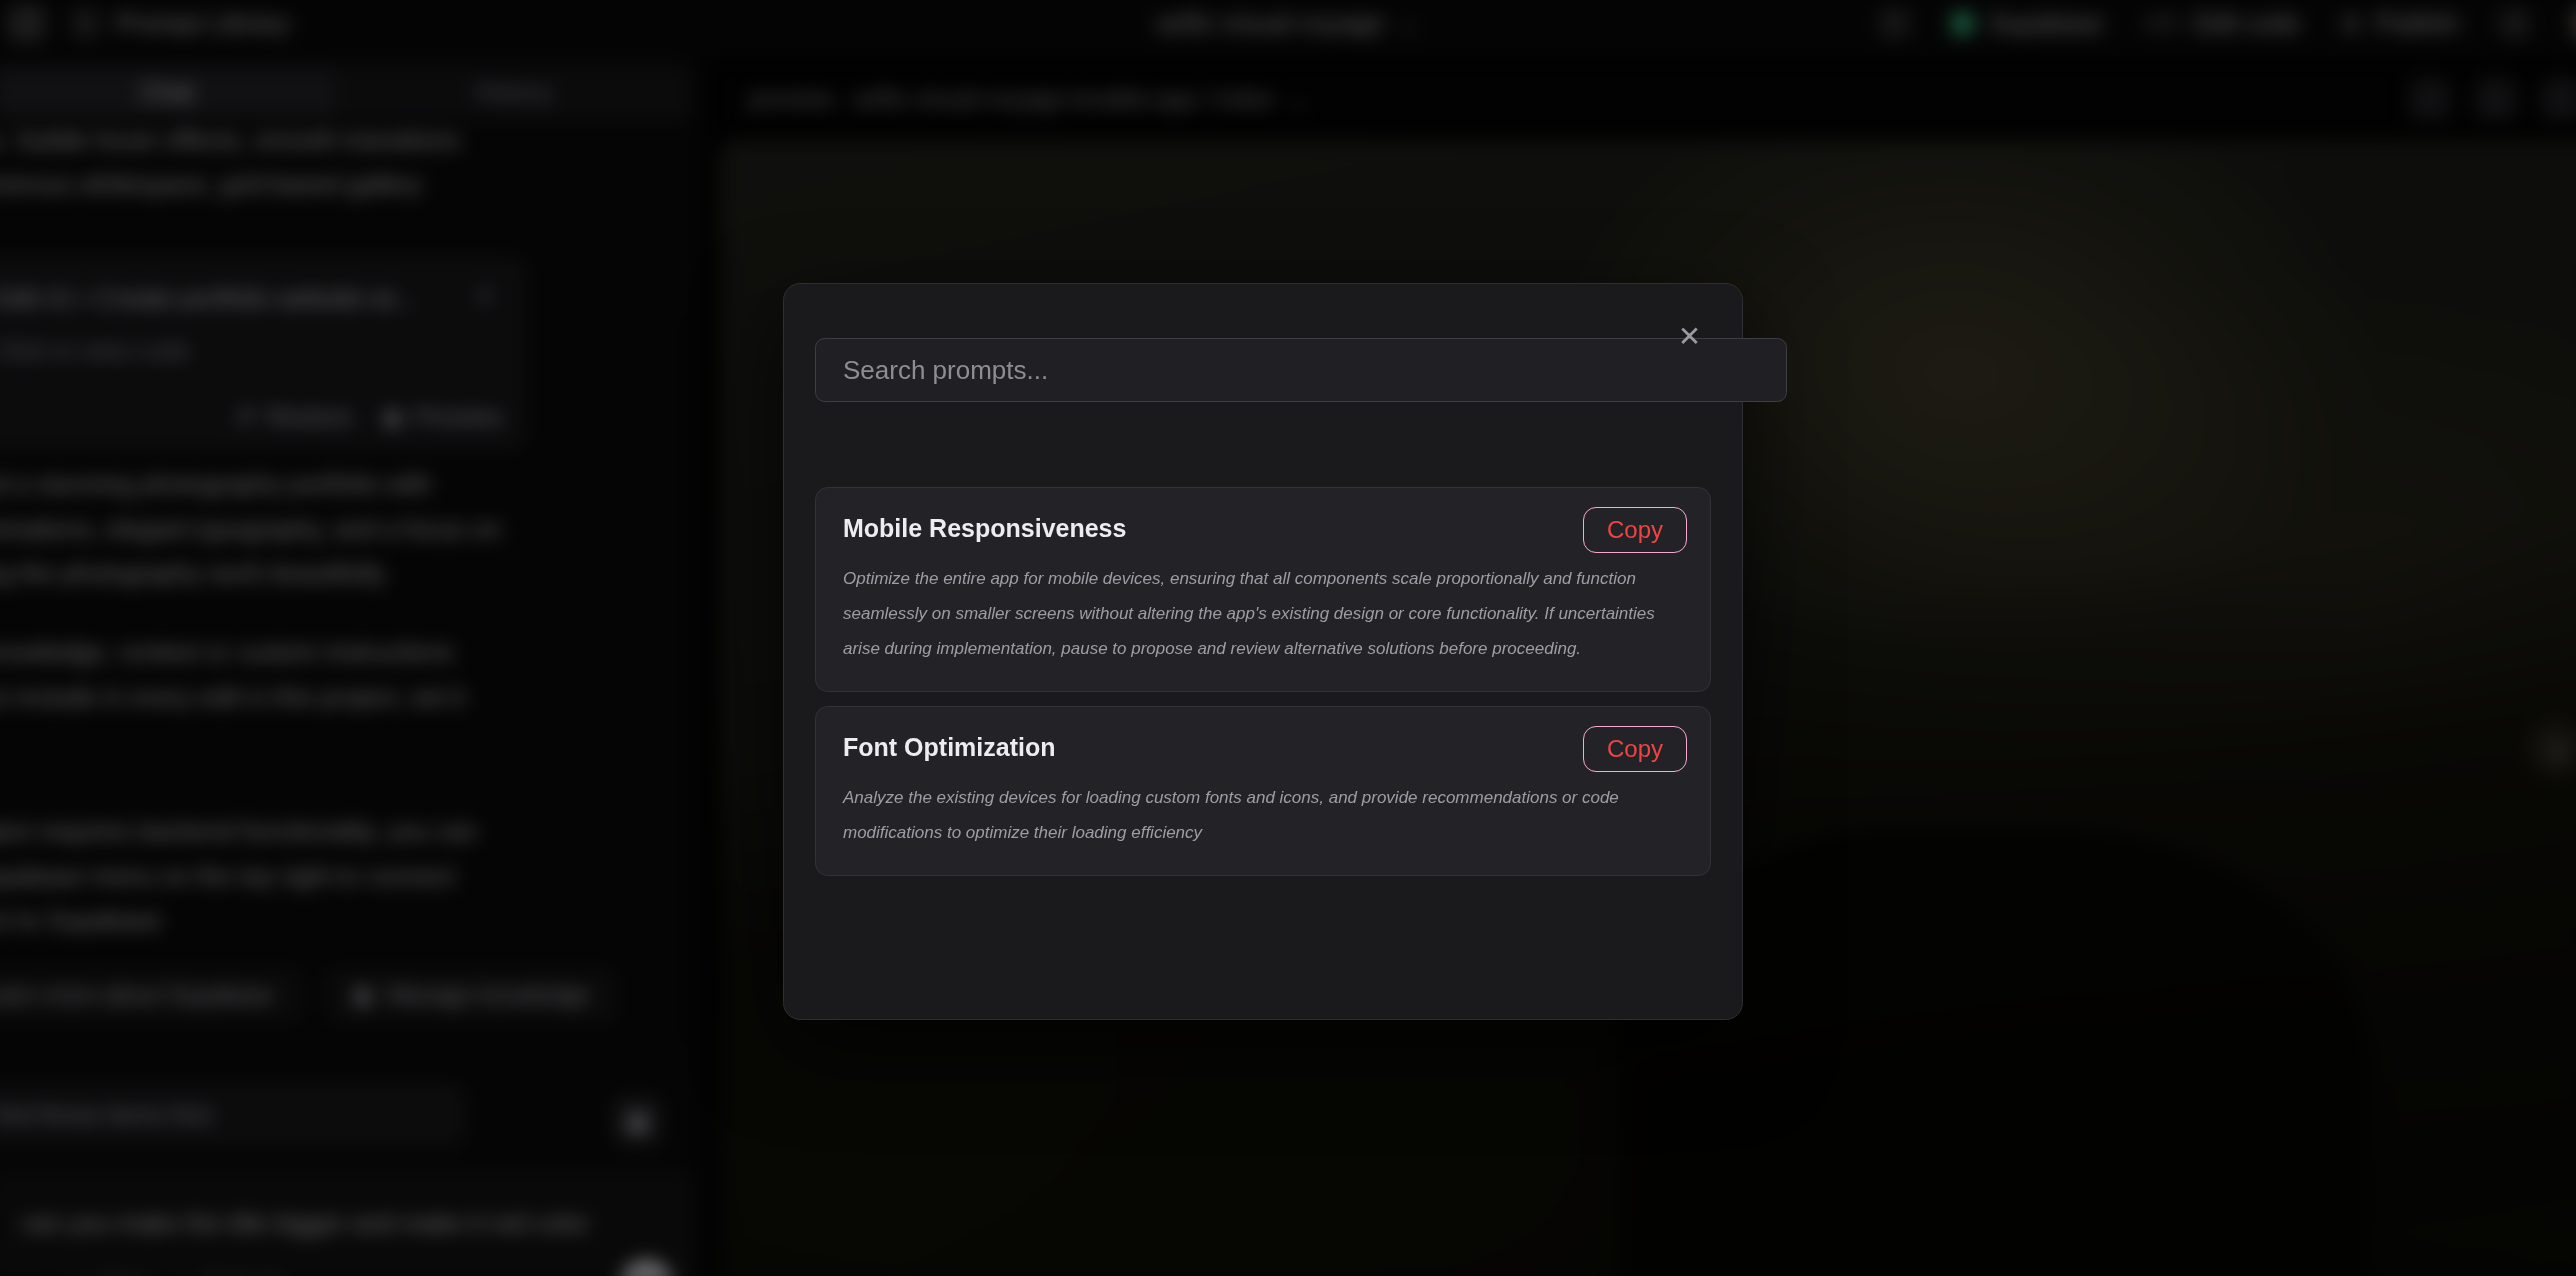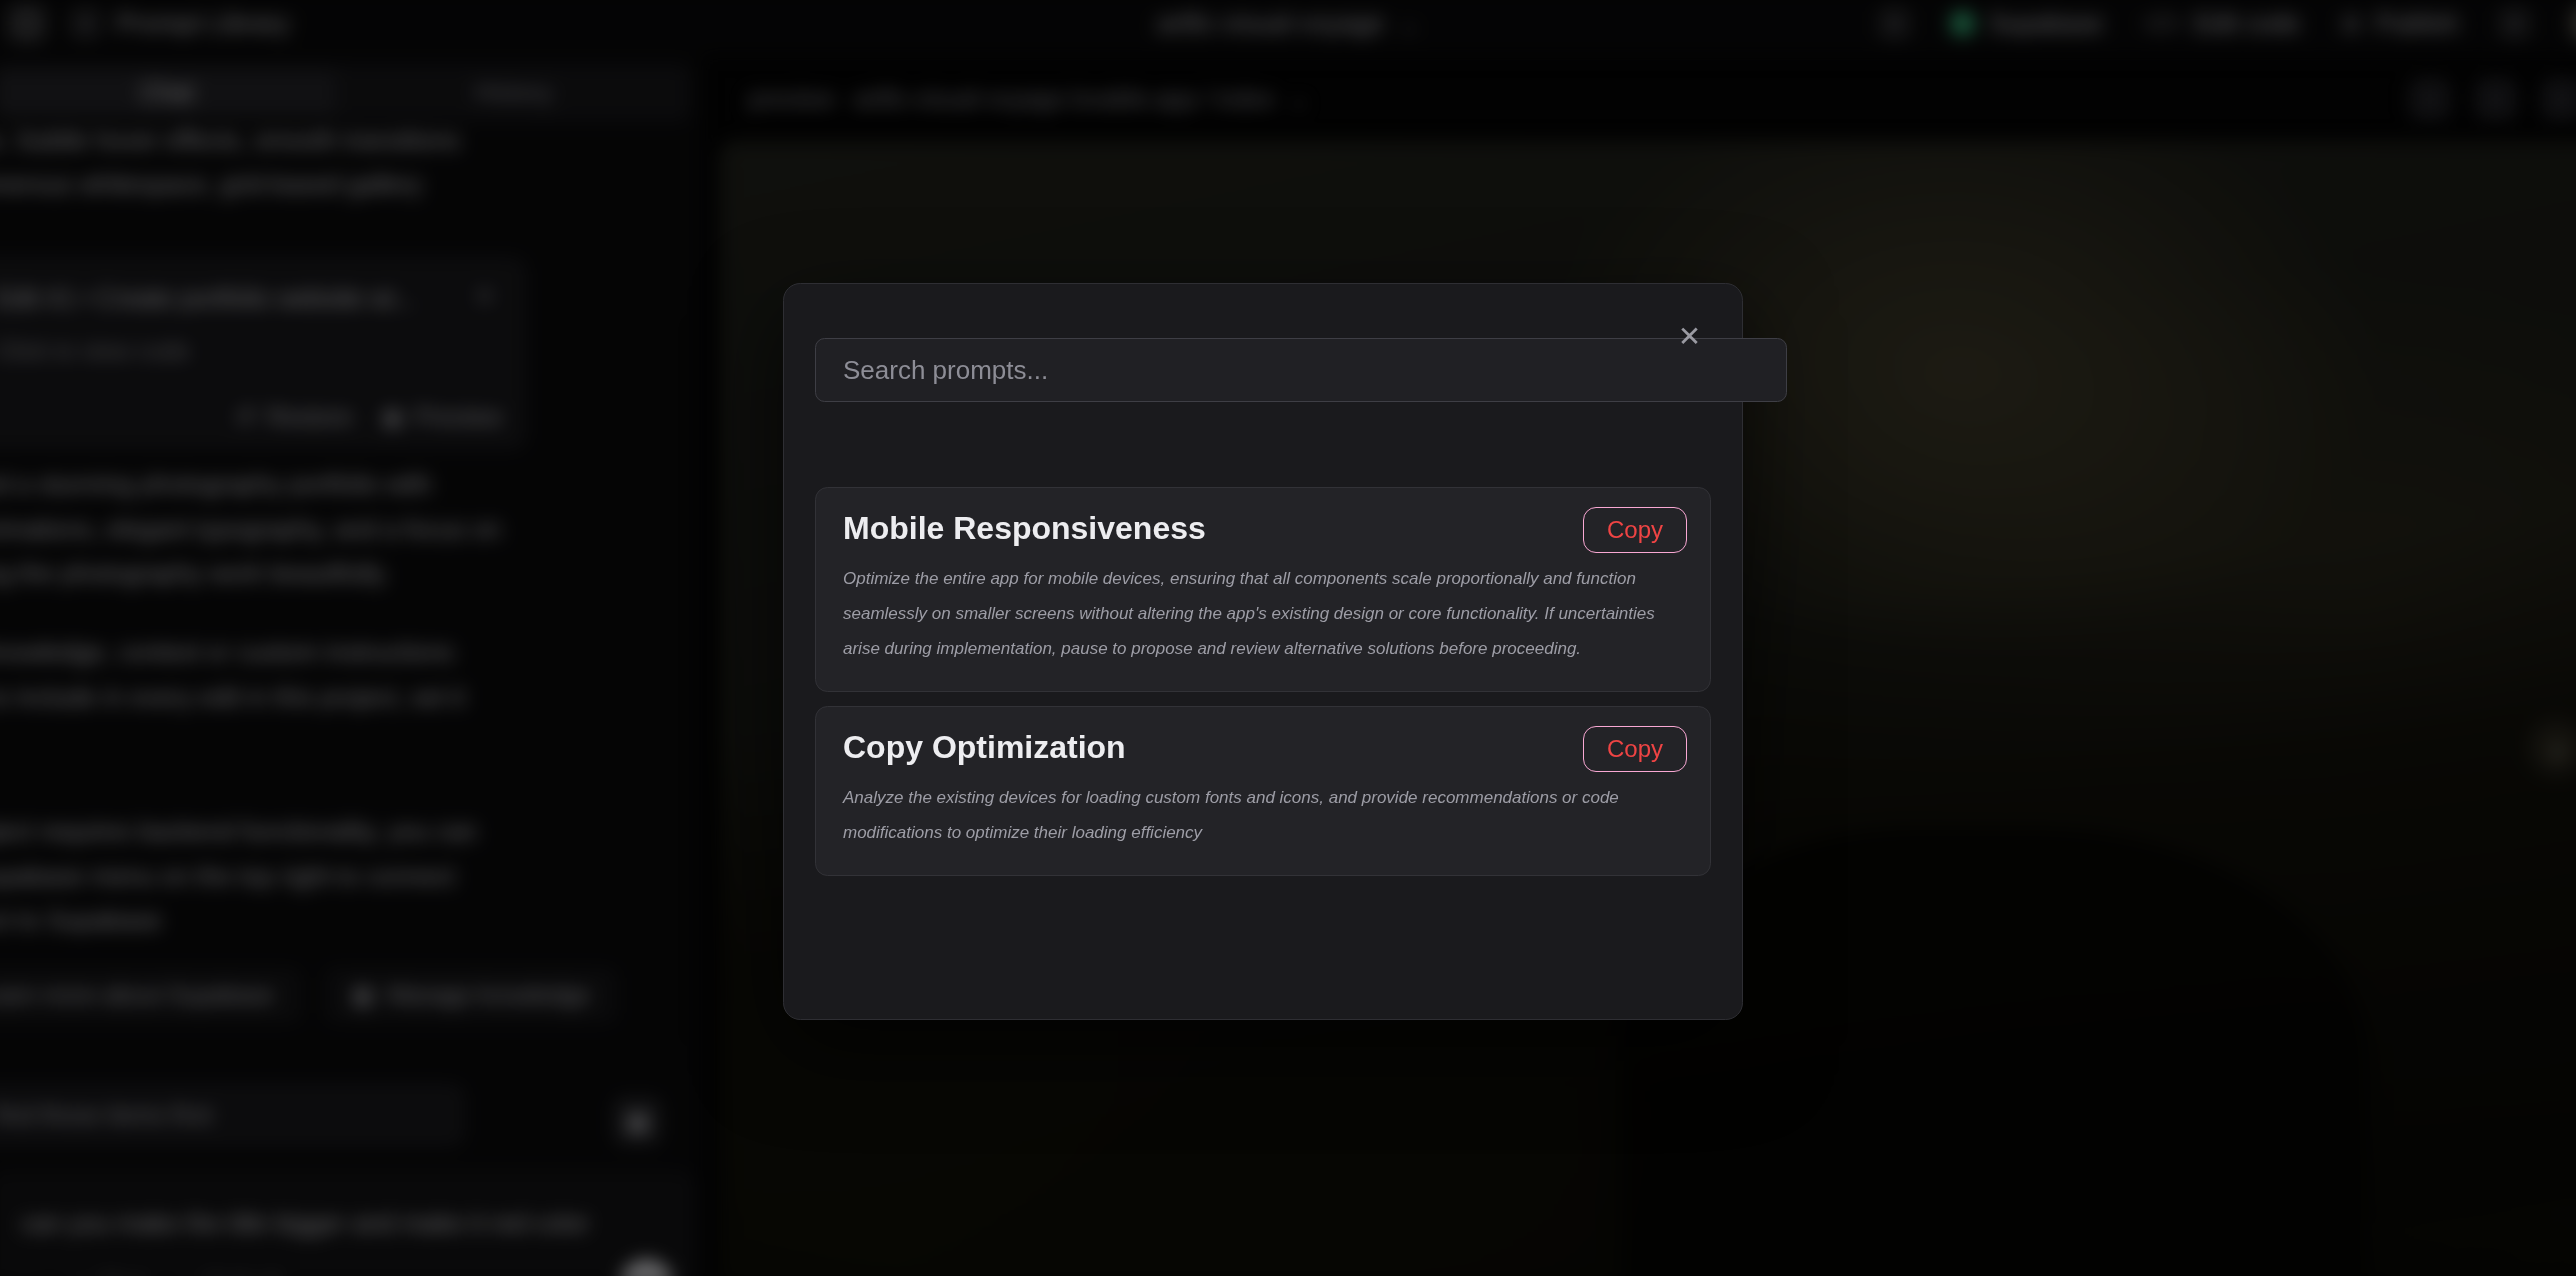--- a/index.html
+++ b/index.html
@@ -66,21 +66,21 @@
 
   
   .modal{position:absolute;left:783px;top:283px;width:960px;height:737px;background:#1a1a1d;border:1px solid #2e2e33;border-radius:17.3px;box-shadow:0 29px 87px rgba(0,0,0,.65);}
   .m-head{position:relative;padding:29px 31px 11.6px;}
   .m-title{font-size:33px;font-weight:700;color:#f4f4f6;line-height:39px;letter-spacing:-0.3px;}
   .m-close{position:absolute;right:33px;top:33px;width:39px;height:39px;border:none;background:transparent;color:#9a9aa2;font-size:28px;line-height:39px;text-align:center;padding:0;cursor:pointer;}
   .m-search{display:block;margin:13.5px 31px 0;width:972px;height:64px;background:#202024;border:1.4px solid #3e3e45;border-radius:9.6px;color:#d7d7db;font-size:26px;padding:0 27px;outline:none;}
   .m-search::placeholder{color:#8d8d96;}
   .m-list{position:absolute;left:31px;right:31px;top:203px;height:488px;overflow:hidden;display:flex;flex-direction:column;gap:13.5px;}
   .p-card{position:relative;background:#232327;border:1px solid #323237;border-radius:12.5px;padding:23px 27px 25px;flex:none;}
-  .p-card h3{margin:0;font-size:32px;font-weight:700;color:#ededf0;line-height:35px;}
+  .p-card h3{margin:0;font-size:25px;font-weight:700;color:#ededf0;line-height:35px;}
   .copy-btn{position:absolute;right:23px;top:19px;height:46px;padding:0 23px;background:transparent;border:1px solid #f9a8d4;border-radius:13px;color:#ef4444;font-size:24px;cursor:pointer;}
   .p-desc{margin:15.4px 0 0;font-size:17px;line-height:35px;color:#9d9da6;font-style:italic;}
 </style>
 </head>
 <body>
 
 <div class="stage">
 
   <div class="bg-blur">
 
@@ -231,21 +231,21 @@
     <input class="m-search" type="text" placeholder="Search prompts..." style="">
     <div class="m-list">
 
       <div class="p-card">
         <h3>Mobile Responsiveness</h3>
         <button class="copy-btn">Copy</button>
         <p class="p-desc">Optimize the entire app for mobile devices, ensuring that all components scale proportionally and function seamlessly on smaller screens without altering the app's existing design or core functionality. If uncertainties arise during implementation, pause to propose and review alternative solutions before proceeding.</p>
       </div>
 
       <div class="p-card">
-        <h3>Copy Optimization</h3>
+        <h3>Font Optimization</h3>
         <button class="copy-btn">Copy</button>
         <p class="p-desc">Analyze the existing devices for loading custom fonts and icons, and provide recommendations or code modifications to optimize their loading efficiency</p>
       </div>
 
     </div>
   </div>
 
 </div>
 
 

